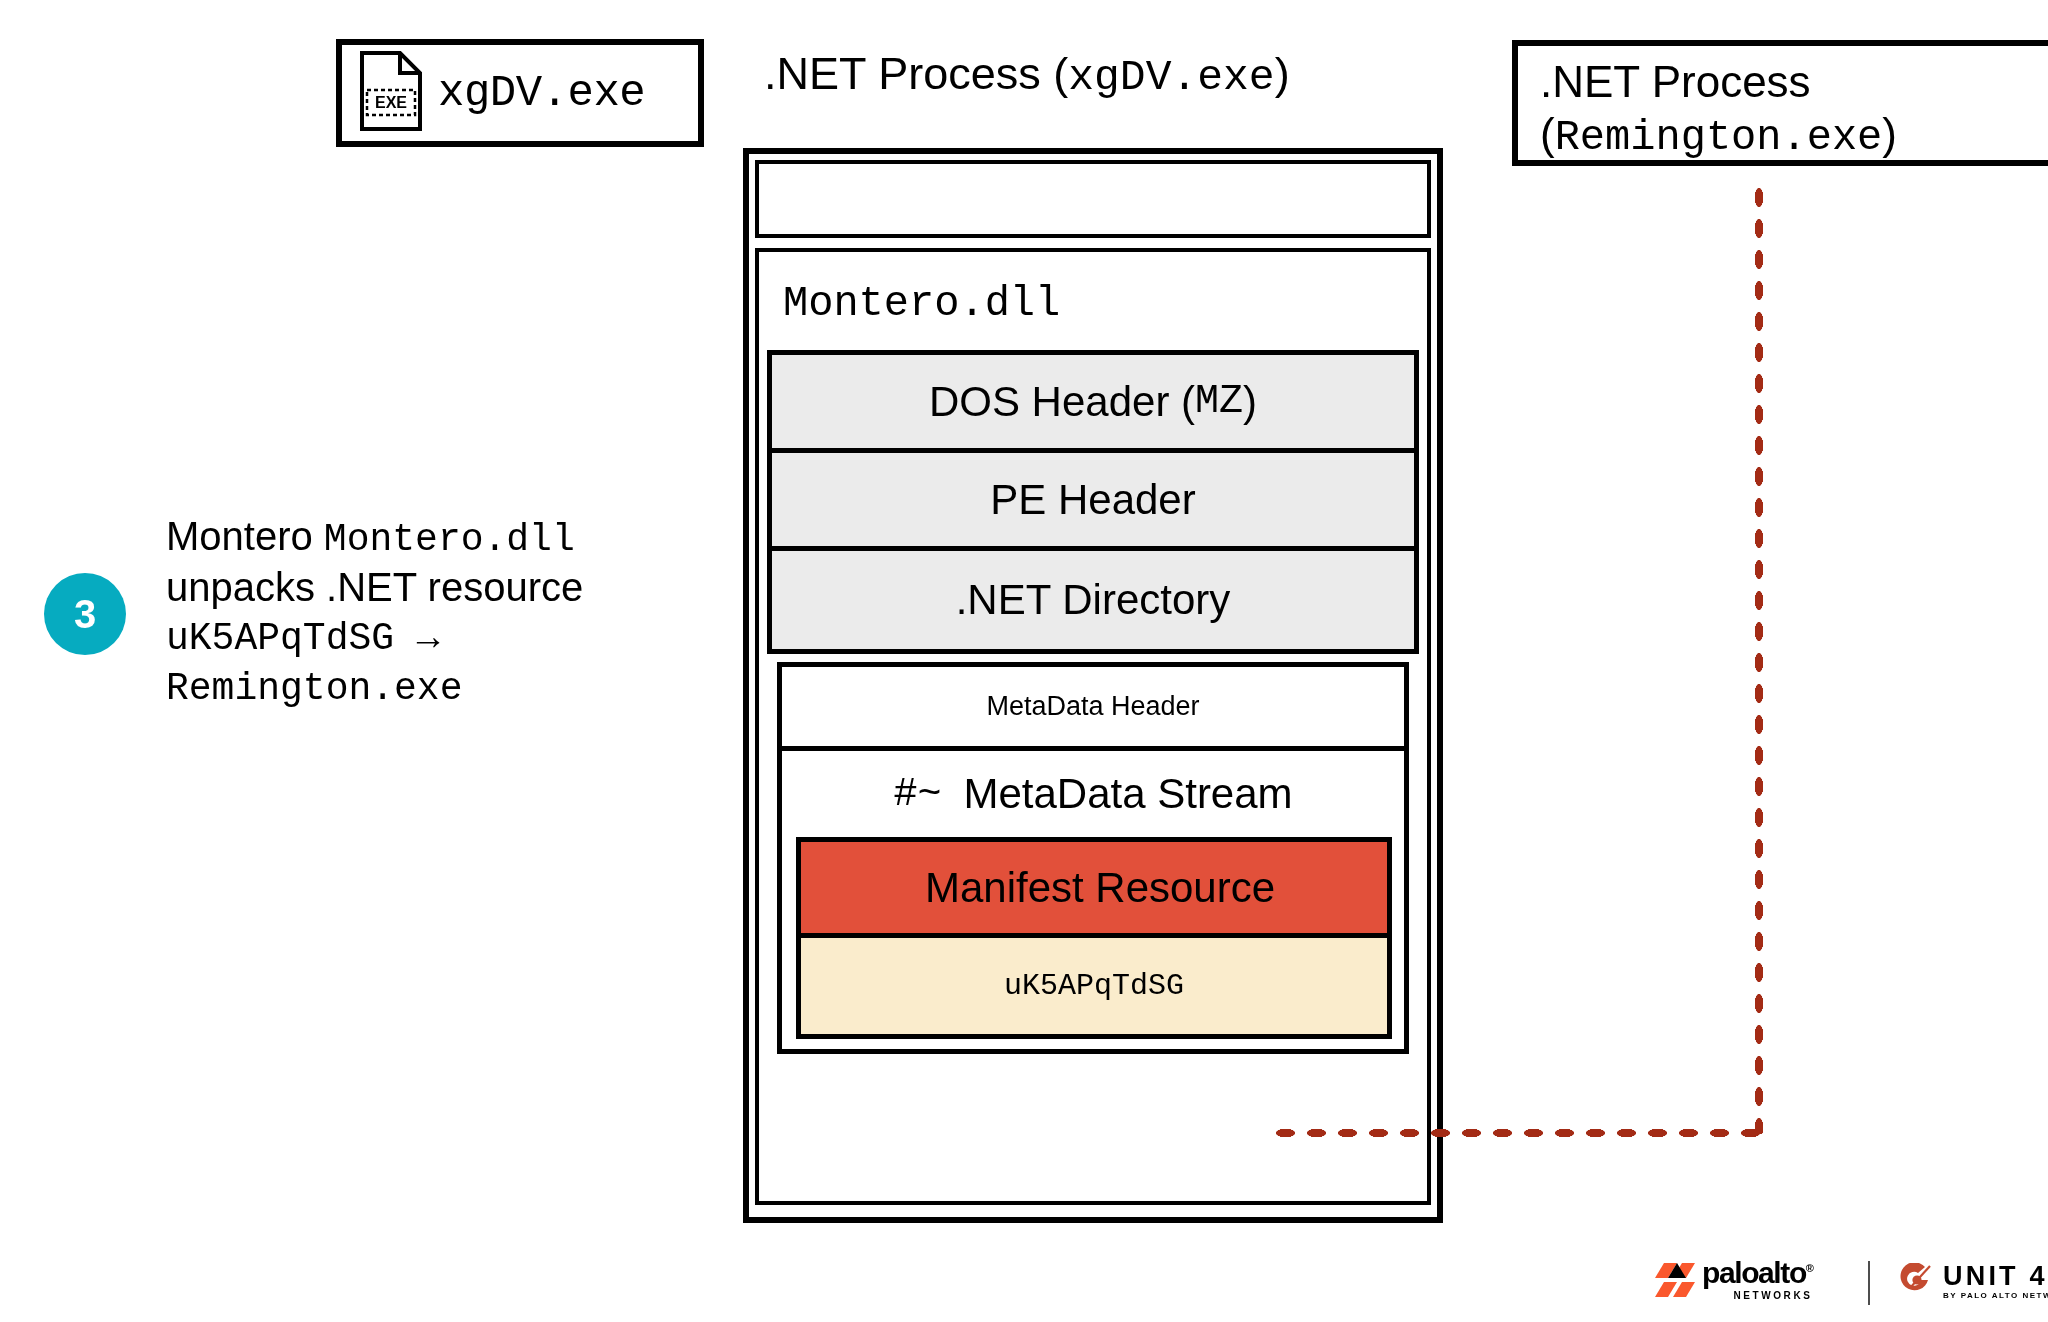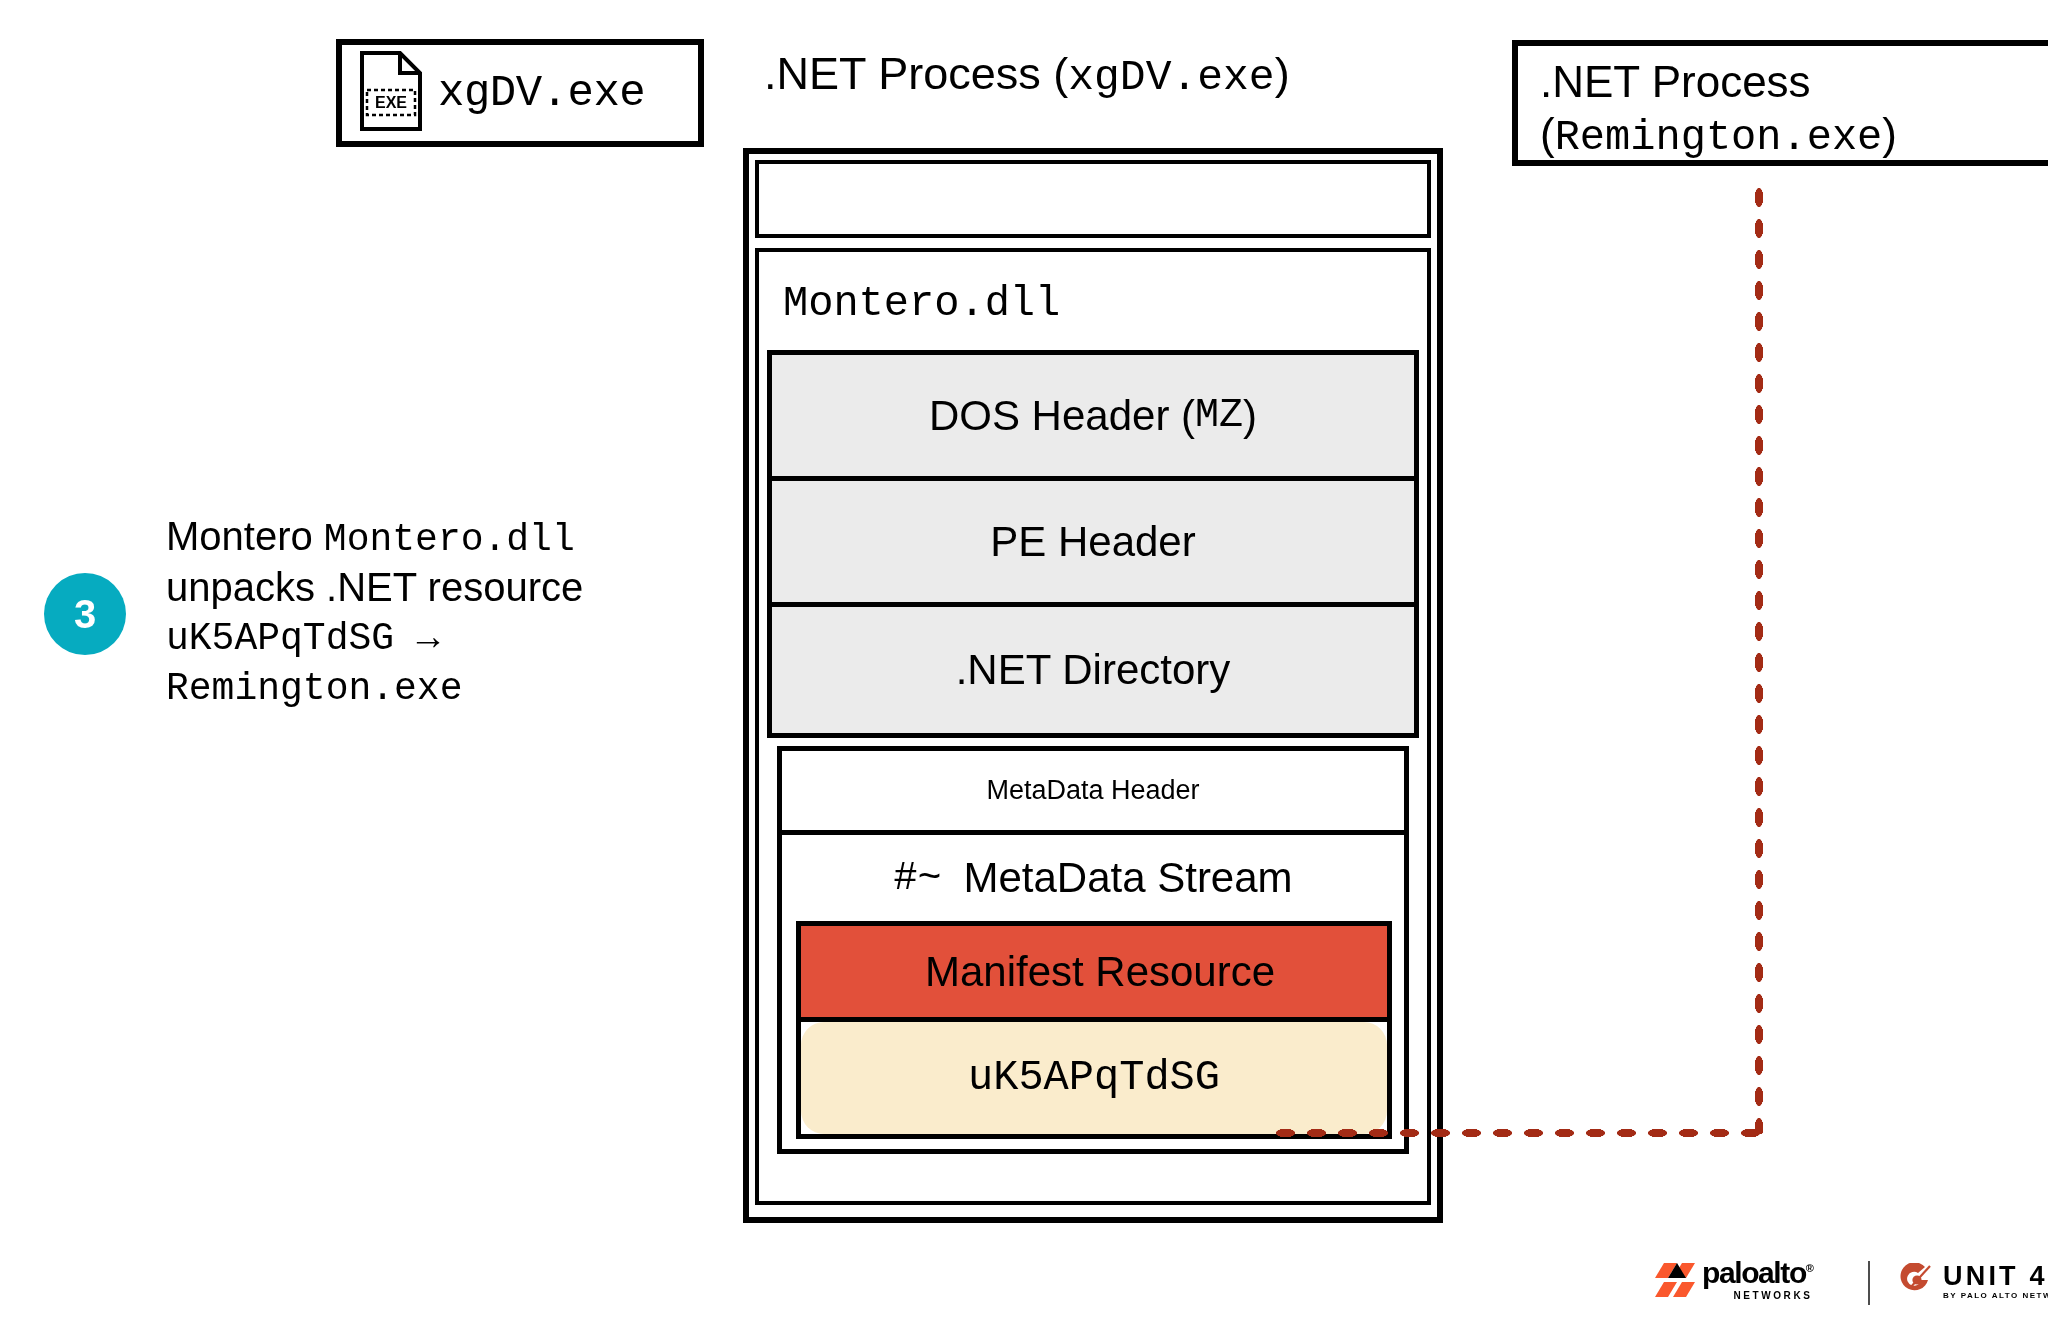--- a/index.html
+++ b/index.html
@@ -110,21 +110,21 @@
     font-size: 42px;
     padding: 28px 0 22px 16px;
   }
   #gray-group {
     border: 5px solid #000;
     box-sizing: border-box;
     background: #ebebeb;
     padding: 0;
   }
   .gray-row {
-    height: 126px;
+    height: 98px;
     display: flex;
     align-items: center;
     justify-content: center;
     font-size: 42px;
     border-bottom: 5px solid #000;
     box-sizing: border-box;
     white-space: nowrap;
   }
   .gray-row:last-child { border-bottom: none; }
   .gray-row .mono { font-size: 40px; }
@@ -171,28 +171,27 @@
     background: #e2503a;
     display: flex;
     align-items: center;
     justify-content: center;
     font-size: 42px;
     border-bottom: 5px solid #000;
     box-sizing: border-box;
     padding-left: 12px;
   }
   #resource-name-row {
-    height: 112px;
+    height: 96px;
     background: #faeccc;
     display: flex;
     align-items: center;
     justify-content: center;
     font-family: "Liberation Mono", monospace;
-    font-size: 42px;
-    border-radius: 23px;
+    font-size: 30px;
   }
 
   
   .dotline {
     position: absolute;
     background-image: radial-gradient(#a32b15 42%, rgba(0,0,0,0) 45%);
   }
   #dot-horizontal {
     left: 1270px; top: 1126px;
     width: 496px; height: 14px;

